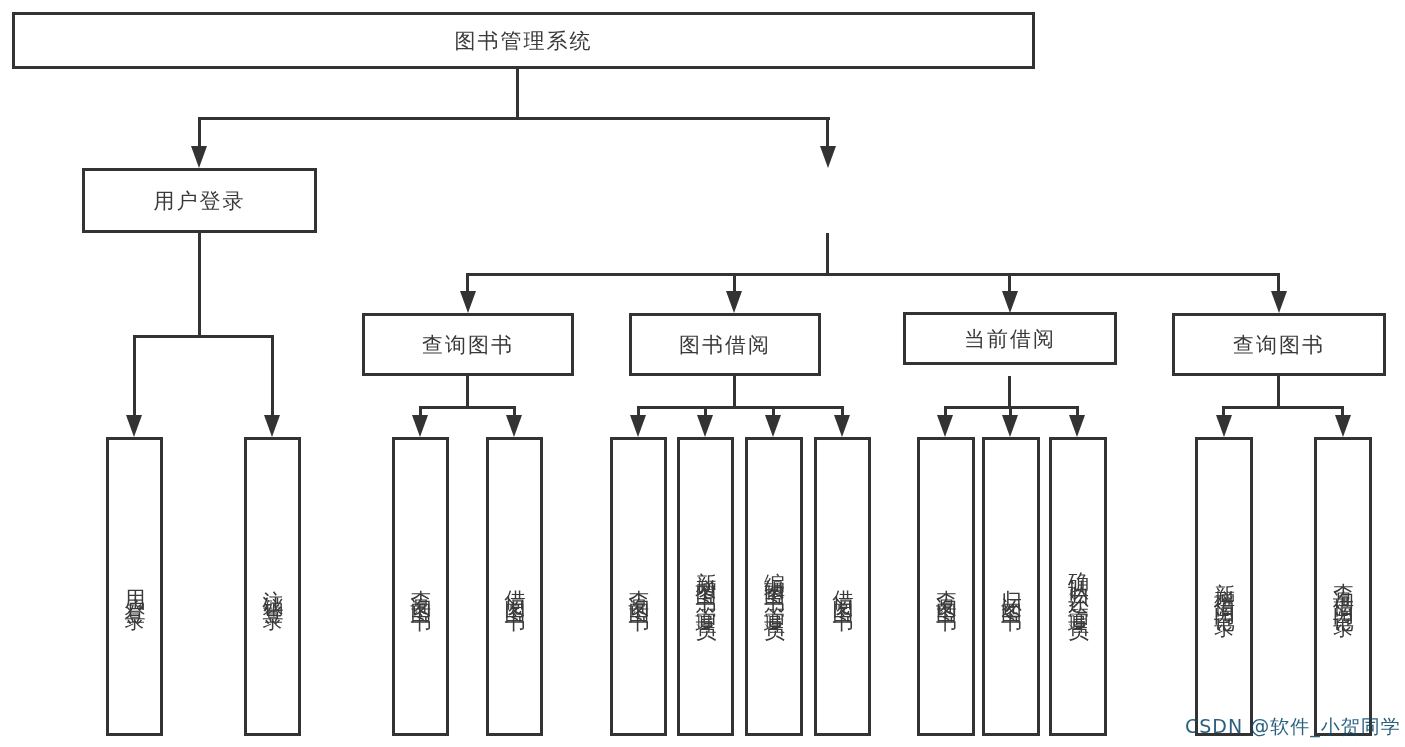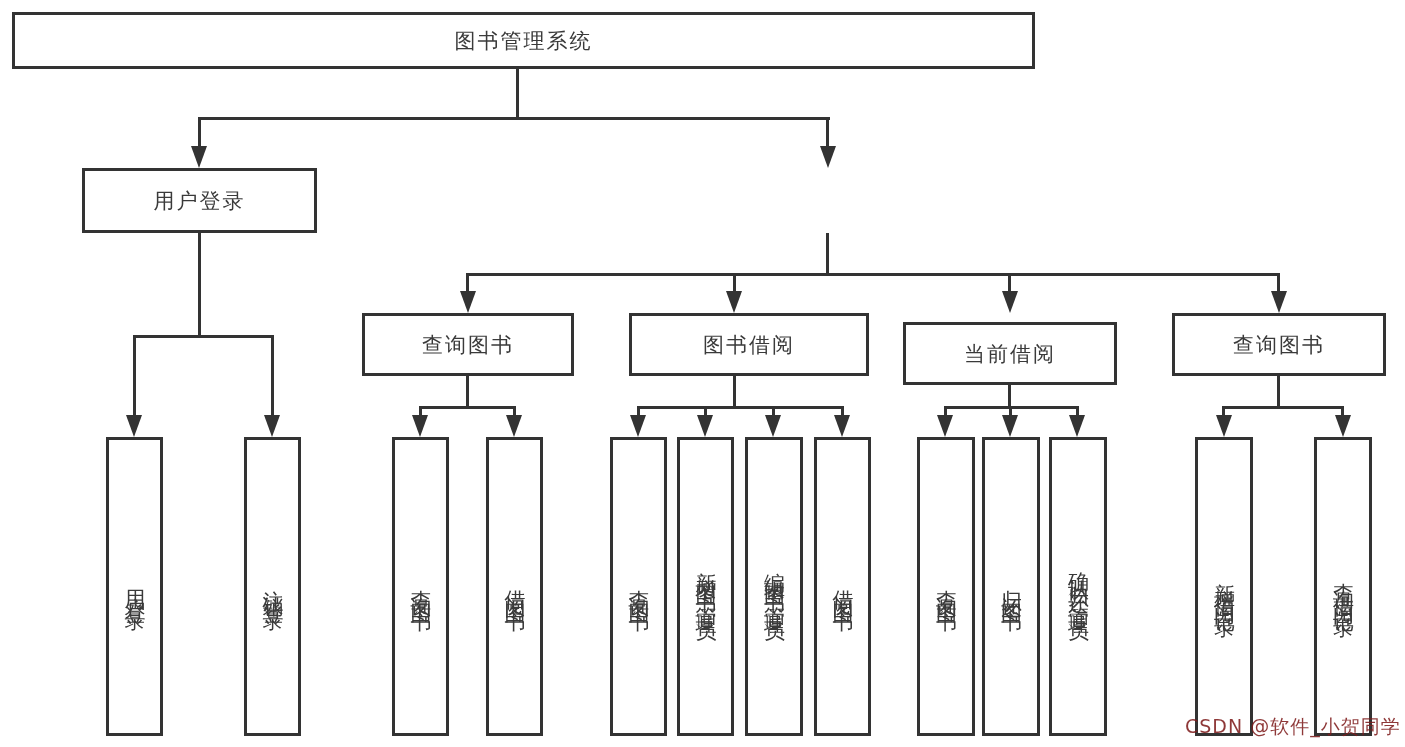--- a/index.html
+++ b/index.html
@@ -41,21 +41,21 @@
     border-left:8px solid transparent;
     border-right:8px solid transparent;
     border-top:22px solid #333333;
     z-index:1;
   }
   .wm{
     position:absolute;
     left:1185px;top:714px;
     font-size:19px;
     letter-spacing:1px;
-    color:#7f1d1d;
+    color:#0c4a6e;
     opacity:0.88;
     white-space:nowrap;
     z-index:3;
   }
 </style>
 </head>
 <body>
 
 <div id="stage">
 
@@ -88,24 +88,24 @@
   <div class="line" style="left:733px;top:273px;width:3px;height:24px"></div>
   <div class="arr" style="left:726px;top:291px"></div>
   <div class="line" style="left:1008px;top:273px;width:3px;height:24px"></div>
   <div class="arr" style="left:1002px;top:291px"></div>
   <div class="line" style="left:1277px;top:273px;width:3px;height:24px"></div>
   <div class="arr" style="left:1271px;top:291px"></div>
 
   <div class="box" style="left:362px;top:313px;width:212px;height:63px">
     <span>查询图书</span>
   </div>
-  <div class="box" style="left:629px;top:313px;width:240px;height:63px">
+  <div class="box" style="left:629px;top:313px;width:192px;height:63px">
     <span>图书借阅</span>
   </div>
-  <div class="box" style="left:903px;top:322px;width:214px;height:63px">
+  <div class="box" style="left:903px;top:312px;width:214px;height:53px">
     <span>当前借阅</span>
   </div>
   <div class="box" style="left:1172px;top:313px;width:214px;height:63px">
     <span>查询图书</span>
   </div>
 
   <div class="line" style="left:466px;top:376px;width:3px;height:32px"></div>
   <div class="line" style="left:419px;top:406px;width:97px;height:3px"></div>
   <div class="line" style="left:419px;top:406px;width:3px;height:14px"></div>
   <div class="arr" style="left:412px;top:415px"></div>

